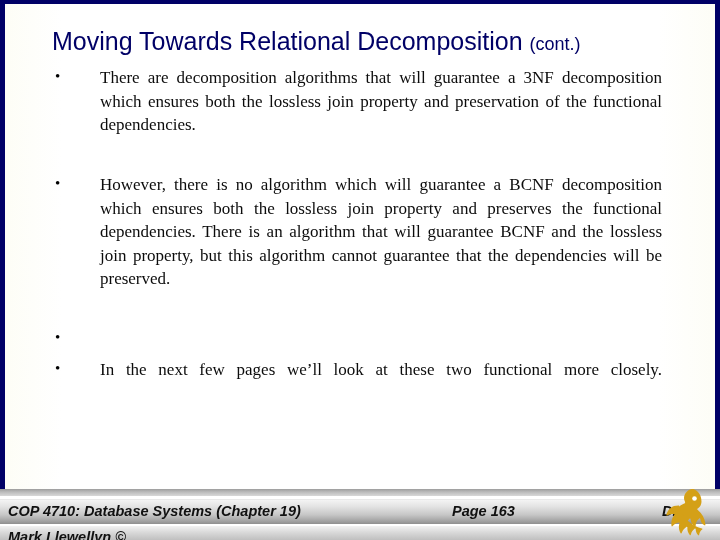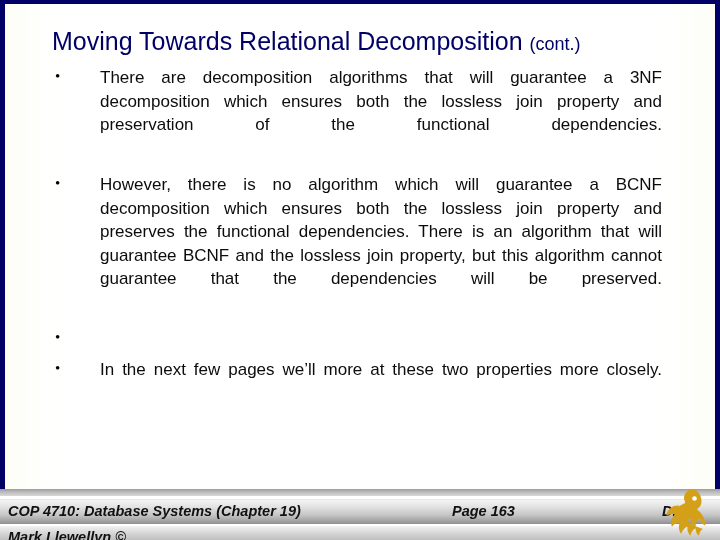--- a/index.html
+++ b/index.html
@@ -86,21 +86,21 @@
     width: 10px;
     font-family: "Liberation Serif", serif;
     font-size: 15px;
     line-height: 19px;
     color: #000000;
   }
   .bullet-text {
     display: block;
     text-align: justify;
     text-justify: inter-word;
-    font-family: Liberation Sans, sans-serif;
+    font-family: Liberation Serif, serif;
     font-size: 17px;
     line-height: 23.5px;
     color: #0c0c0c;
     hyphens: none;
   }
   
   .bullet-text::after {
     content: "";
     display: inline-block;
     width: 100%;
@@ -210,21 +210,21 @@
       <span class="bullet-marker">•</span>
       <span class="bullet-text">However, there is no algorithm which will guarantee a BCNF decomposition which ensures both the lossless join property and preserves the functional dependencies.  There is an algorithm that will guarantee BCNF and the lossless join property, but this algorithm cannot guarantee that the dependencies will be preserved.</span>
     </div>
 
     <div class="bullet">
       <span class="bullet-marker">•</span>
     </div>
 
     <div class="bullet">
       <span class="bullet-marker">•</span>
-      <span class="bullet-text">In the next few pages we’ll more at these two properties more closely.</span>
+      <span class="bullet-text">In the next few pages we’ll look at these two functional more closely.</span>
     </div>
 
   </div>
 
   <div class="footer">
     <div class="footer-thinbar"></div>
     <div class="footer-gap"></div>
     <div class="footer-bar"></div>
     <div class="footer-gap2"></div>
     <div class="footer-bar2"></div>

